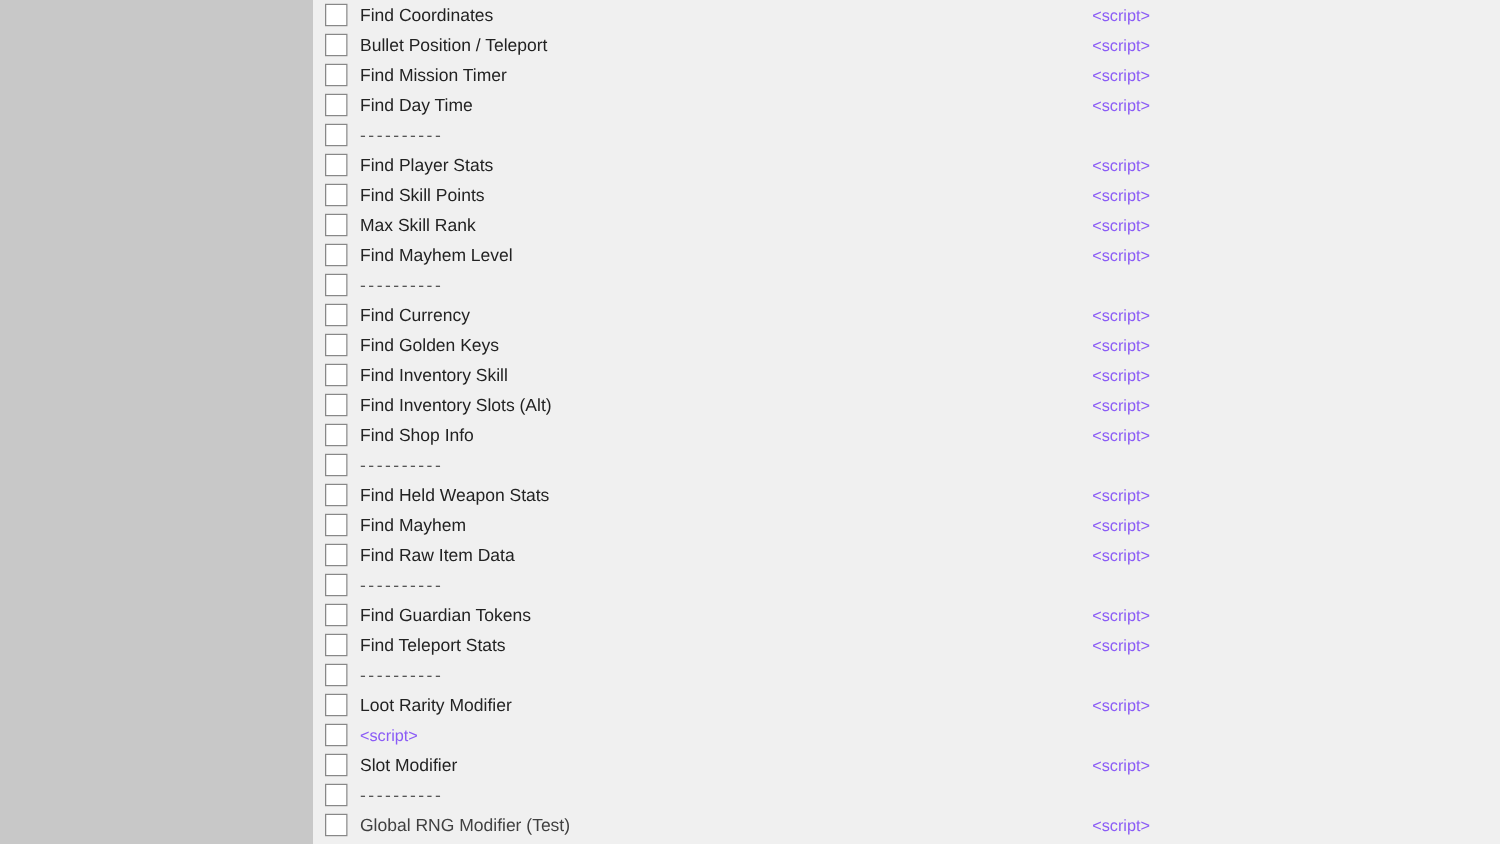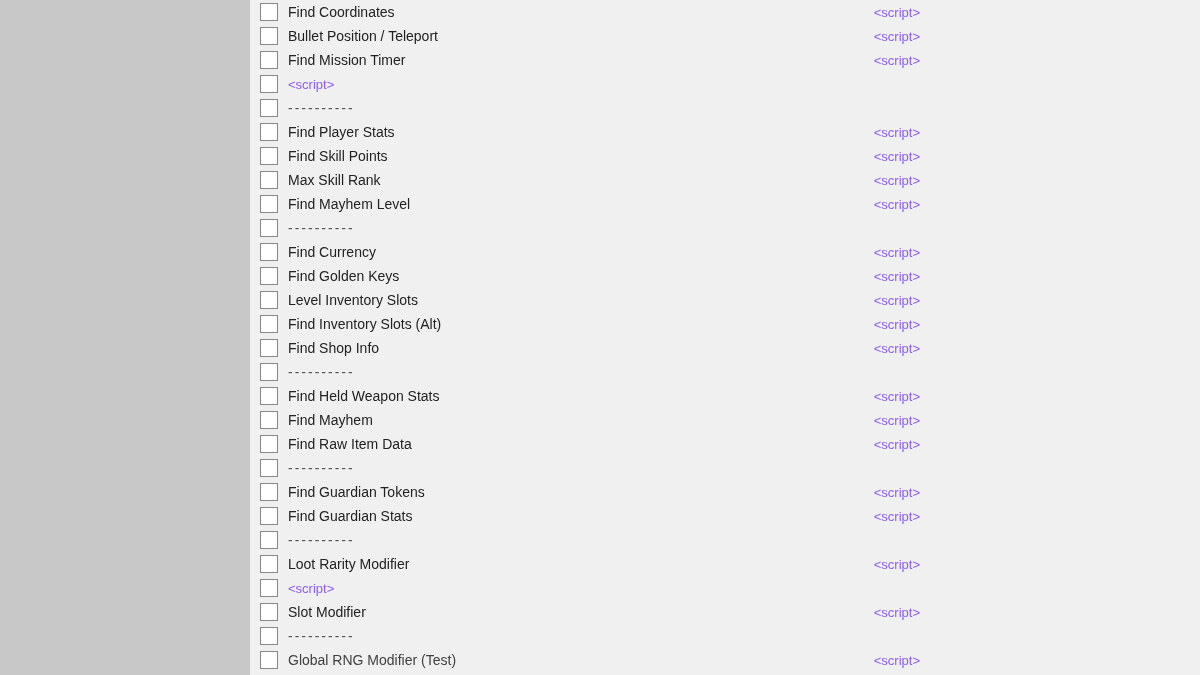--- a/index.html
+++ b/index.html
@@ -97,20 +97,21 @@
         <span class="label">Bullet Position / Teleport</span>
         <span class="script-tag">&lt;script&gt;</span>
       </div>
       <div class="list-item">
         <div class="checkbox"></div>
         <span class="label">Find Mission Timer</span>
         <span class="script-tag">&lt;script&gt;</span>
       </div>
       <div class="list-item">
         <div class="checkbox"></div>
+        <span class="label">Find Day Time</span>
         <span class="script-tag">&lt;script&gt;</span>
       </div>
       <div class="separator">
         <div class="checkbox"></div>
         <span class="dash">----------</span>
       </div>
       <div class="list-item">
         <div class="checkbox"></div>
         <span class="label">Find Player Stats</span>
         <span class="script-tag">&lt;script&gt;</span>
@@ -139,21 +140,21 @@
         <span class="label">Find Currency</span>
         <span class="script-tag">&lt;script&gt;</span>
       </div>
       <div class="list-item">
         <div class="checkbox"></div>
         <span class="label">Find Golden Keys</span>
         <span class="script-tag">&lt;script&gt;</span>
       </div>
       <div class="list-item">
         <div class="checkbox"></div>
-        <span class="label">Level Inventory Slots</span>
+        <span class="label">Find Inventory Skill</span>
         <span class="script-tag">&lt;script&gt;</span>
       </div>
       <div class="list-item">
         <div class="checkbox"></div>
         <span class="label">Find Inventory Slots (Alt)</span>
         <span class="script-tag">&lt;script&gt;</span>
       </div>
       <div class="list-item">
         <div class="checkbox"></div>
         <span class="label">Find Shop Info</span>
@@ -182,21 +183,21 @@
         <div class="checkbox"></div>
         <span class="dash">----------</span>
       </div>
       <div class="list-item">
         <div class="checkbox"></div>
         <span class="label">Find Guardian Tokens</span>
         <span class="script-tag">&lt;script&gt;</span>
       </div>
       <div class="list-item">
         <div class="checkbox"></div>
-        <span class="label">Find Guardian Stats</span>
+        <span class="label">Find Teleport Stats</span>
         <span class="script-tag">&lt;script&gt;</span>
       </div>
       <div class="separator">
         <div class="checkbox"></div>
         <span class="dash">----------</span>
       </div>
       <div class="list-item">
         <div class="checkbox"></div>
         <span class="label">Loot Rarity Modifier</span>
         <span class="script-tag">&lt;script&gt;</span>

